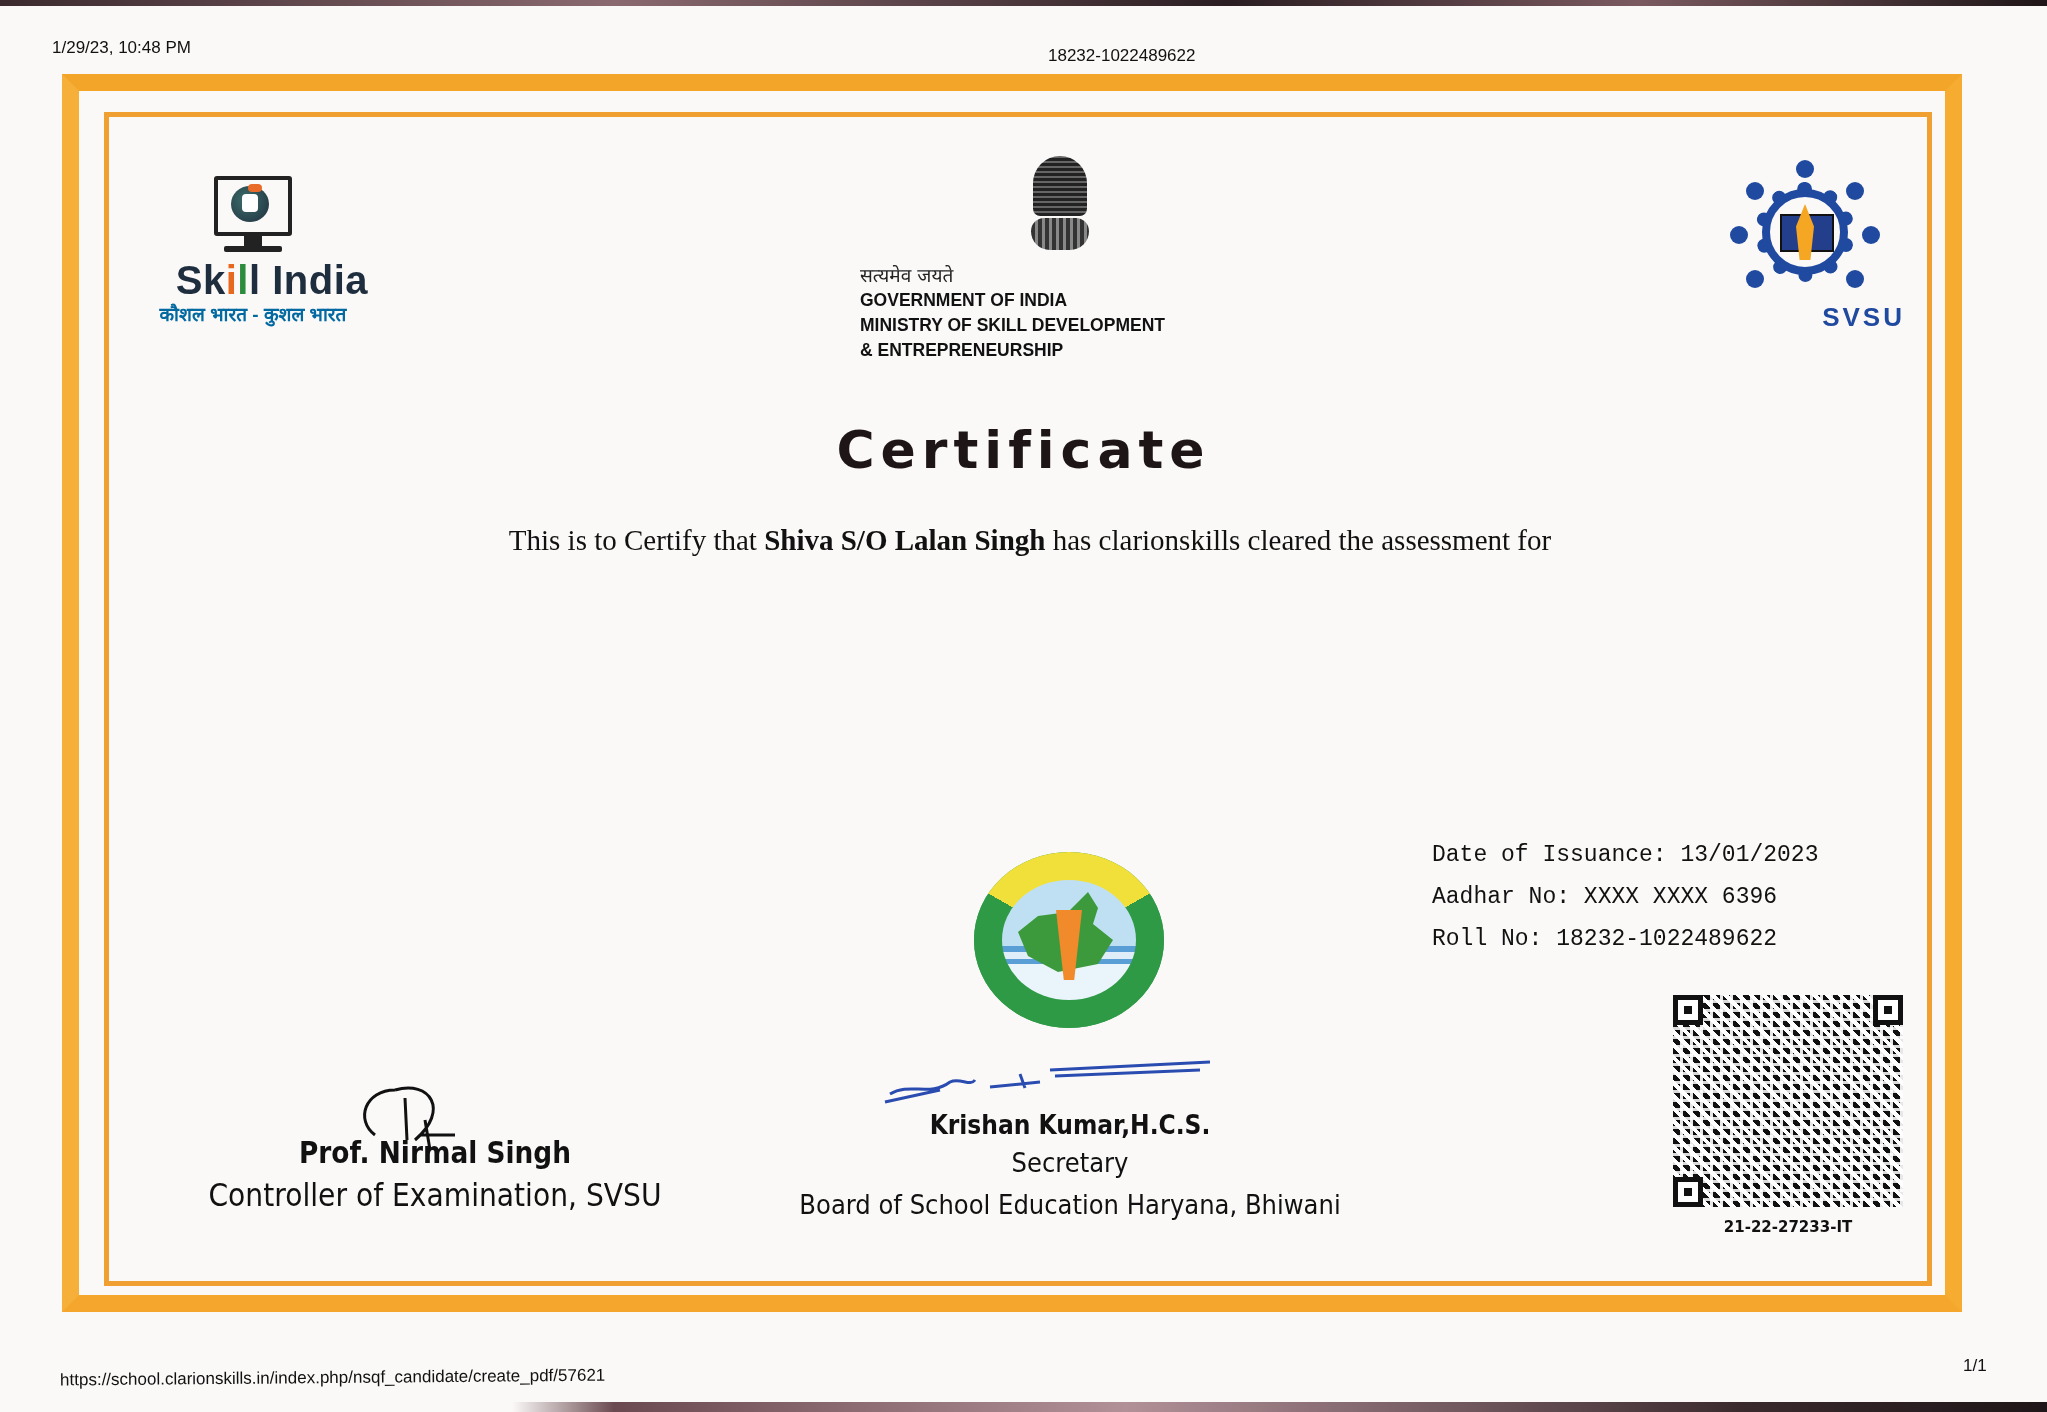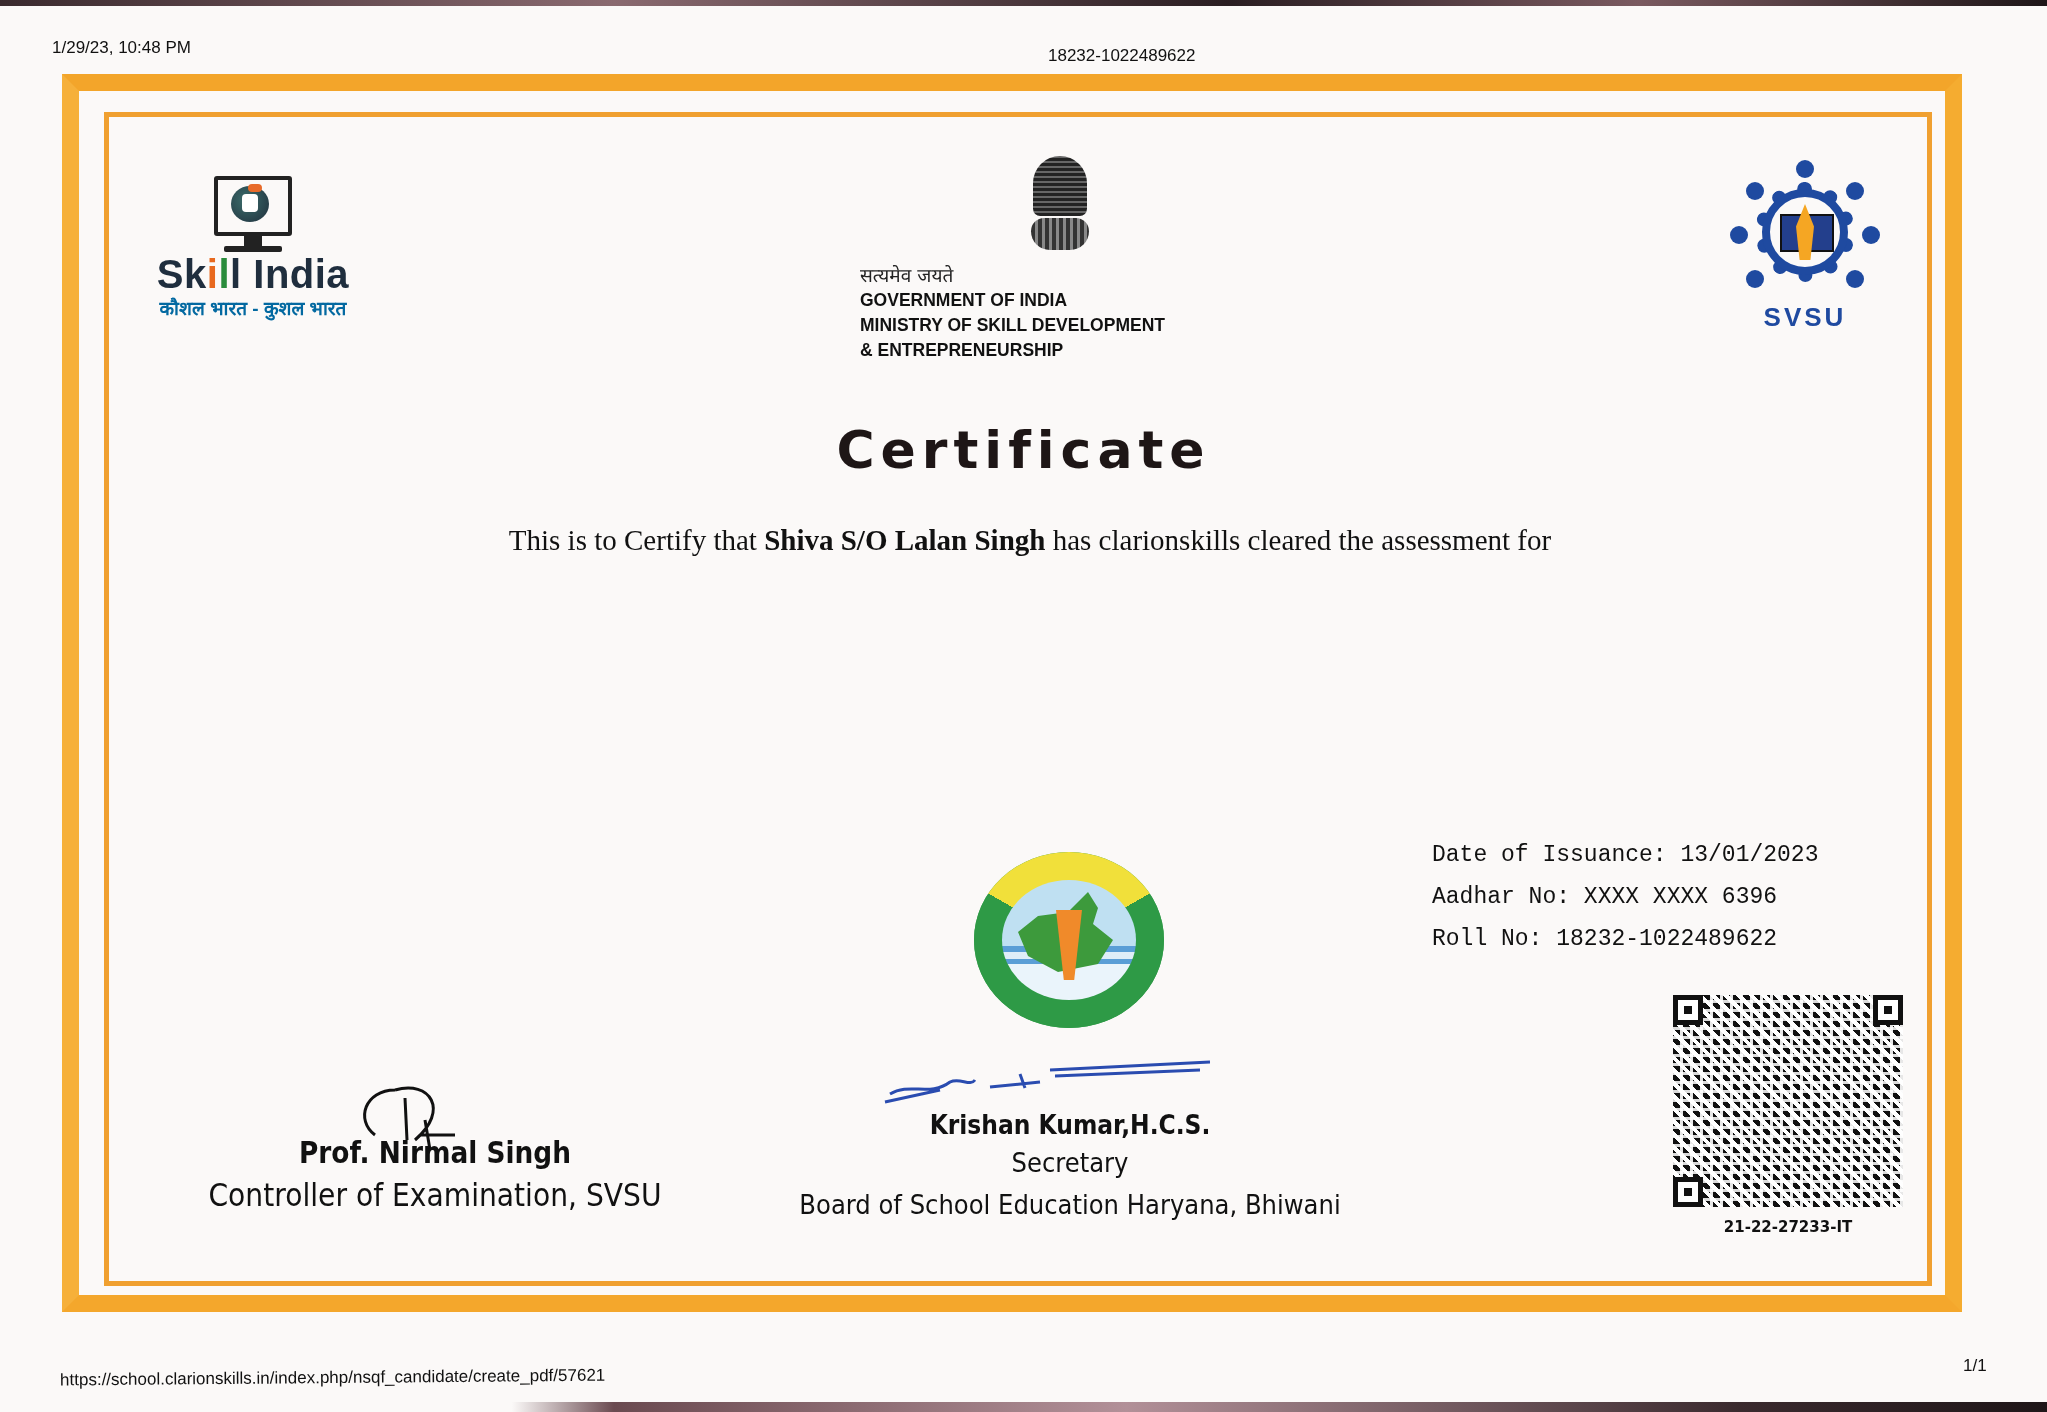--- a/index.html
+++ b/index.html
@@ -27,21 +27,21 @@
 
     
     .skill { position: absolute; left: 138px; top: 176px; width: 230px; text-align: center; }
     .monitor { width: 70px; height: 52px; margin: 0 auto; border: 4px solid #222; border-radius: 3px; position: relative; }
     .monitor .globe { position: absolute; left: 13px; top: 6px; width: 38px; height: 36px; border-radius: 50%;
       background: radial-gradient(circle at 40% 40%, #3c6e6c, #1f2e3c); }
     .monitor .fist { position: absolute; left: 24px; top: 14px; width: 16px; height: 18px; background: #fff; border-radius: 4px; }
     .monitor .fl { position: absolute; left: 30px; top: 4px; width: 14px; height: 8px; background: #e86b2a; border-radius: 4px; }
     .stand { width: 18px; height: 10px; background: #222; margin: 0 auto; }
     .base { width: 58px; height: 6px; background: #222; margin: 0 auto; border-radius: 2px; }
-    .skill-title { font-size: 40px; font-weight: 700; color: #1f2e3e; letter-spacing: 0.5px; }
+    .skill-title { font-size: 40px; font-weight: 700; color: #1f2e3e; margin-top: 6px; letter-spacing: 0.5px; text-align: right; }
     .skill-title .o { color: #e8691e; } .skill-title .g { color: #2a8c3c; }
     .skill-hindi { font-size: 19px; font-weight: 700; color: #0369a1; margin-top: -2px; }
 
     
     .gov { position: absolute; left: 860px; top: 156px; width: 400px; }
     .emblem { width: 70px; height: 100px; margin: 0 auto; position: relative; }
     .emblem .lion { position: absolute; left: 8px; top: 0; width: 54px; height: 60px; border-radius: 30px 30px 8px 8px;
       background: repeating-linear-gradient(0deg, #222 0 3px, #666 3px 5px); }
     .emblem .abacus { position: absolute; left: 6px; top: 62px; width: 58px; height: 32px; border-radius: 14px 14px 20px 20px;
       background: repeating-linear-gradient(90deg, #333 0 4px, #888 4px 7px); }
@@ -52,21 +52,21 @@
     .svsu { position: absolute; left: 1705px; top: 160px; width: 200px; text-align: center; }
     .gear { width: 150px; height: 150px; margin: 0 auto; position: relative; }
     .gear .ring { position: absolute; left: 25px; top: 22px; width: 100px; height: 100px; border-radius: 50%;
       border: 14px dotted #1f4aa0; box-sizing: border-box; }
     .gear .ring2 { position: absolute; left: 32px; top: 29px; width: 86px; height: 86px; border-radius: 50%;
       border: 8px solid #1f4aa0; box-sizing: border-box; }
     .gear .dot { position: absolute; width: 18px; height: 18px; border-radius: 50%; background: #1f4aa0; }
     .gear .screen { position: absolute; left: 50px; top: 54px; width: 50px; height: 34px; background: #233f8c; border: 2px solid #111; }
     .gear .pen { position: absolute; left: 66px; top: 44px; width: 18px; height: 56px; background: #f5a623;
       clip-path: polygon(50% 0, 100% 40%, 80% 100%, 20% 100%, 0 40%); }
-    .svsu-name { font-size: 26px; font-weight: 700; color: #1f4aa0; letter-spacing: 3px; margin-top: -8px; }
+    .svsu-name { font-size: 26px; font-weight: 700; color: #1f4aa0; letter-spacing: 3px; margin-top: -8px; text-align: right; }
 
     .title { position: absolute; left: 0; width: 2047px; top: 420px; text-align: center;
       font-family: "DejaVu Sans", sans-serif; font-size: 52px; font-weight: 700; letter-spacing: 6px; color: #1e1616; }
     .body-text { position: absolute; left: 300px; width: 1460px; top: 514px; text-align: center;
       font-family: "Liberation Serif", serif; font-size: 29px; line-height: 53px; color: #111; }
     .body-text b { font-weight: 700; }
 
     .details { position: absolute; left: 1432px; top: 834px; font-family: Liberation Mono, monospace;
       font-size: 23px; line-height: 42px; color: #111; }
 

